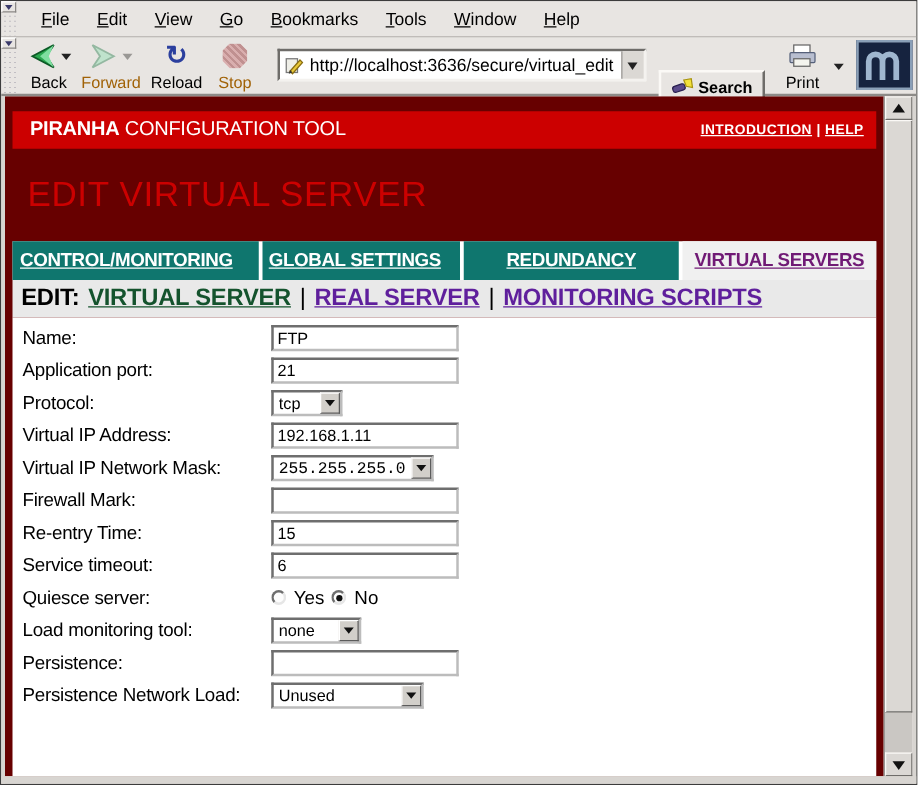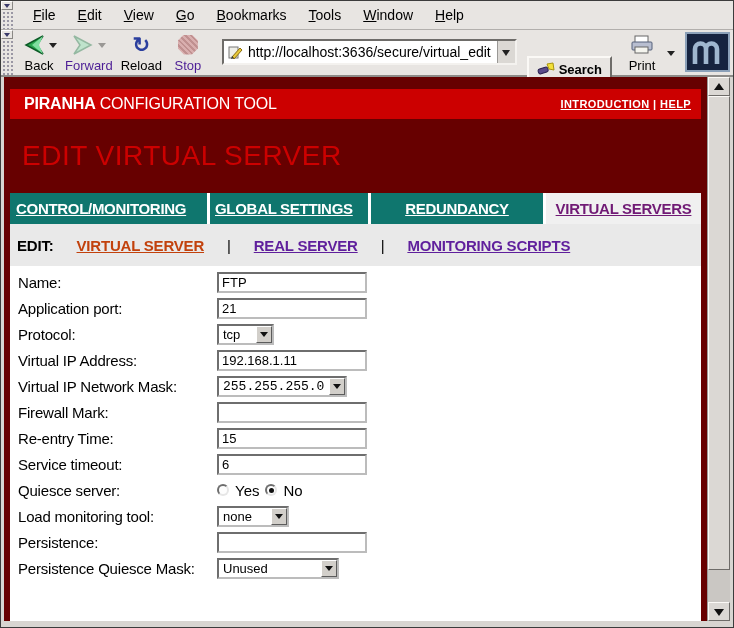--- a/index.html
+++ b/index.html
@@ -21,21 +21,21 @@
   .menu-item { font-size:14px; color:#000; padding:4px 10px; cursor:default; }
 
   
   .toolbar { height:47px; background:#e8e5e2; border-bottom:2px solid #8d8b88;
              display:flex; align-items:stretch; }
   .navgrp { display:flex; align-items:center; padding:2px 0 2px 4px; }
   .navbtn { display:flex; flex-direction:column; align-items:center; justify-content:center;
             padding:1px 4px; min-width:44px; }
   .navbtn .icon-row { display:flex; align-items:center; height:24px; }
   .navbtn .lbl { font-size:13px; color:#000; margin-top:1px; }
-  .navbtn.disabled .lbl { color:#4c1d95; }
+  .navbtn.disabled .lbl { color:#a16207; }
   .drop-tri { border:4px solid transparent; border-top:5px solid #222; margin:6px 0 0 3px; }
   .drop-tri.dim { border-top-color:#9a9895; }
   .reload-glyph { font-size:21px; font-weight:bold; color:#2b3f9e; line-height:22px; }
   .stop-glyph { width:20px; height:20px;
       clip-path:polygon(30% 0,70% 0,100% 30%,100% 70%,70% 100%,30% 100%,0 70%,0 30%);
       background:repeating-linear-gradient(45deg,#d9aeae 0 2px,#c09090 2px 4px); }
 
   .urlbar { flex:1; min-width:0; height:26px; margin:9px 6px 0 12px; background:#fff;
             border:2px solid; border-color:#6e6c69 #f4f2ef #f4f2ef #6e6c69;
             display:flex; align-items:center; }
@@ -68,24 +68,24 @@
   .tabs { display:flex; gap:3px; background:#fff; height:31px; }
   .tab { background:#0f766e; color:#fff; font-size:15px; font-weight:bold; letter-spacing:-0.3px;
          display:flex; align-items:center; cursor:pointer; }
   .tab span { text-decoration:underline; white-space:nowrap; }
   .tab:nth-child(1) { width:197px; padding-left:6px; }
   .tab:nth-child(2) { width:158px; padding-left:5px; }
   .tab:nth-child(3) { width:172px; justify-content:center; }
   .tab:nth-child(4) { flex:1; justify-content:center; }
   .tab.active { background:#f0f0f0; color:#701a75; cursor:default; }
 
-  .subnav { height:42px; background:#e9e9e9; display:flex; align-items:center; gap:23px;
-            padding-left:7px; font-size:15px; letter-spacing:-0.2px; }
+  .subnav { height:30px; background:#e9e9e9; display:flex; align-items:center; gap:7px;
+            padding-left:7px; font-size:19px; letter-spacing:-0.2px; }
   .subnav .prefix { color:#000; font-weight:bold; }
-  .subnav .cur { color:#c2410c; font-weight:bold; text-decoration:underline; }
+  .subnav .cur { color:#14532d; font-weight:bold; text-decoration:underline; }
   .subnav .lnk { color:#5f1f9c; font-weight:bold; text-decoration:underline; cursor:pointer; }
   .subnav .sep { color:#000; }
 
   .formarea { background:#fff; padding:3px 0 20px 8px; min-height:400px; }
   .frow { height:26px; display:flex; align-items:center; }
   .flabel { width:199px; font-size:15px; color:#000; letter-spacing:-0.2px; }
   .ti { width:150px; height:21px; background:#fff; border:2px solid;
         border-color:#6e6e6e #bcbcbc #bcbcbc #6e6e6e; font-family:"Liberation Sans",sans-serif;
         font-size:13px; padding:0 3px; outline:none; }
   .sel { height:21px; background:#fff; border:2px solid;
@@ -330,21 +330,21 @@
               <span class="selbtn">
                 <i></i>
               </span>
             </div>
           </div>
           <div class="frow">
             <span class="flabel">Persistence:</span>
             <input class="ti" type="text" value="" style="">
           </div>
           <div class="frow">
-            <span class="flabel">Persistence Quiesce Mask:</span>
+            <span class="flabel">Persistence Network Load:</span>
             <div class="sel" style="width: 122px;">
               <span class="selval">Unused</span>
               <span class="selbtn">
                 <i></i>
               </span>
             </div>
           </div>
         </div>
 
     </div>

